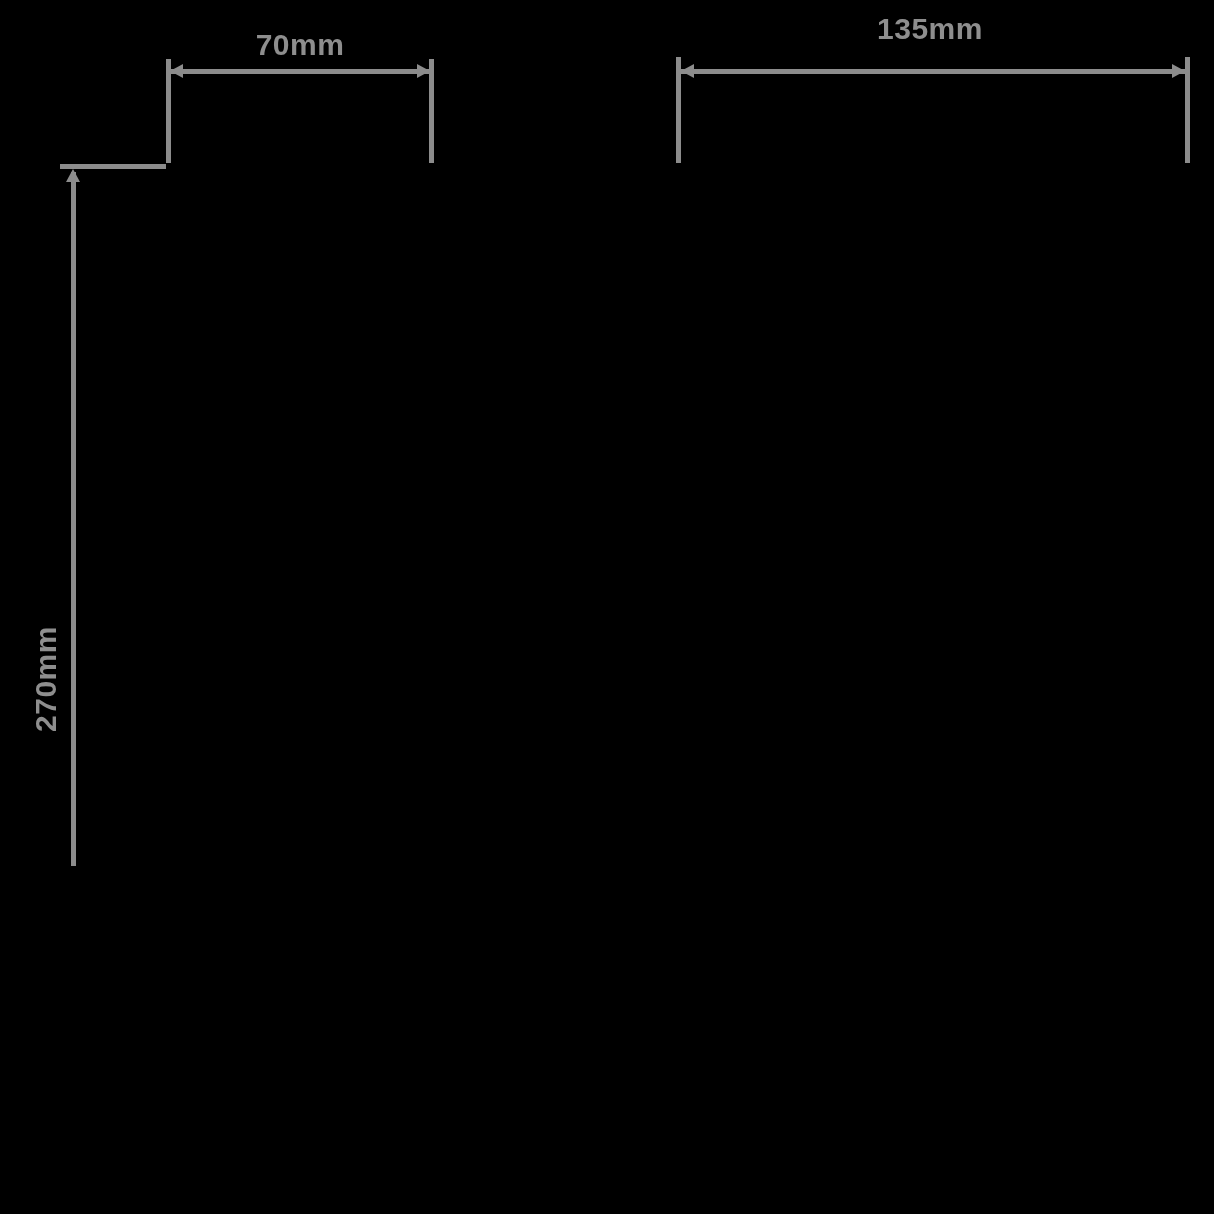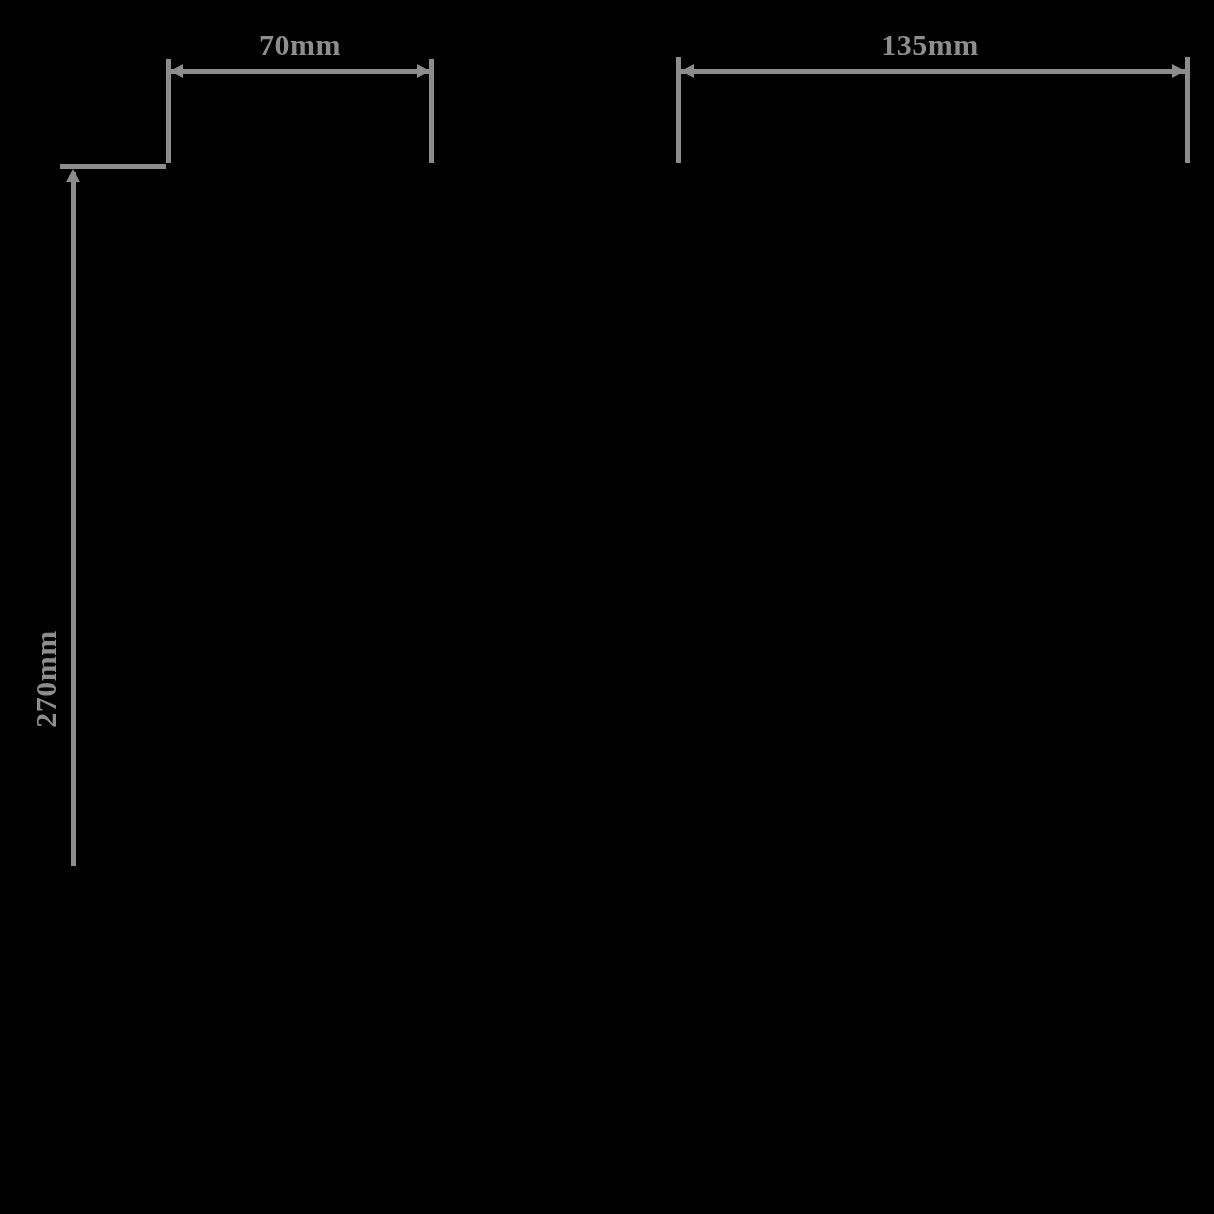--- a/index.html
+++ b/index.html
@@ -8,21 +8,21 @@
     --text: #8e8e8e;
   }
   * { margin: 0; padding: 0; box-sizing: border-box; }
   html, body { background: var(--bg); }
   .canvas {
     position: relative;
     width: 1214px;
     height: 866px;
     background: var(--bg);
     overflow: hidden;
-    font-family: Liberation Serif, serif;
+    font-family: Liberation Sans, sans-serif;
   }
   .dim-label {
     position: absolute;
     color: var(--text);
     font-size: 30px;
     font-weight: 700;
     letter-spacing: 0.5px;
     text-align: center;
     width: 160px;
     line-height: 34px;
@@ -78,21 +78,21 @@
 
     <div class="line-h" style="left:168px; top:69px; width:264px;"></div>
     <div class="arrow arrow-left" style="left:170px; top:64px;"></div>
     <div class="arrow arrow-right" style="left:417px; top:64px;"></div>
 
     <div class="line-v" style="left:166px; top:59px; height:104px;"></div>
     <div class="line-v" style="left:429px; top:59px; height:104px;"></div>
   </div>
 
   <div>
-    <div class="dim-label" style="left:850px; top:28px;">135mm</div>
+    <div class="dim-label" style="left:850px; top:12px;">135mm</div>
 
     <div class="line-h" style="left:679px; top:69px; width:508px;"></div>
     <div class="arrow arrow-left" style="left:681px; top:64px;"></div>
     <div class="arrow arrow-right" style="left:1172px; top:64px;"></div>
 
     <div class="line-v" style="left:676px; top:57px; height:106px;"></div>
     <div class="line-v" style="left:1185px; top:57px; height:106px;"></div>
   </div>
 
   <div>

